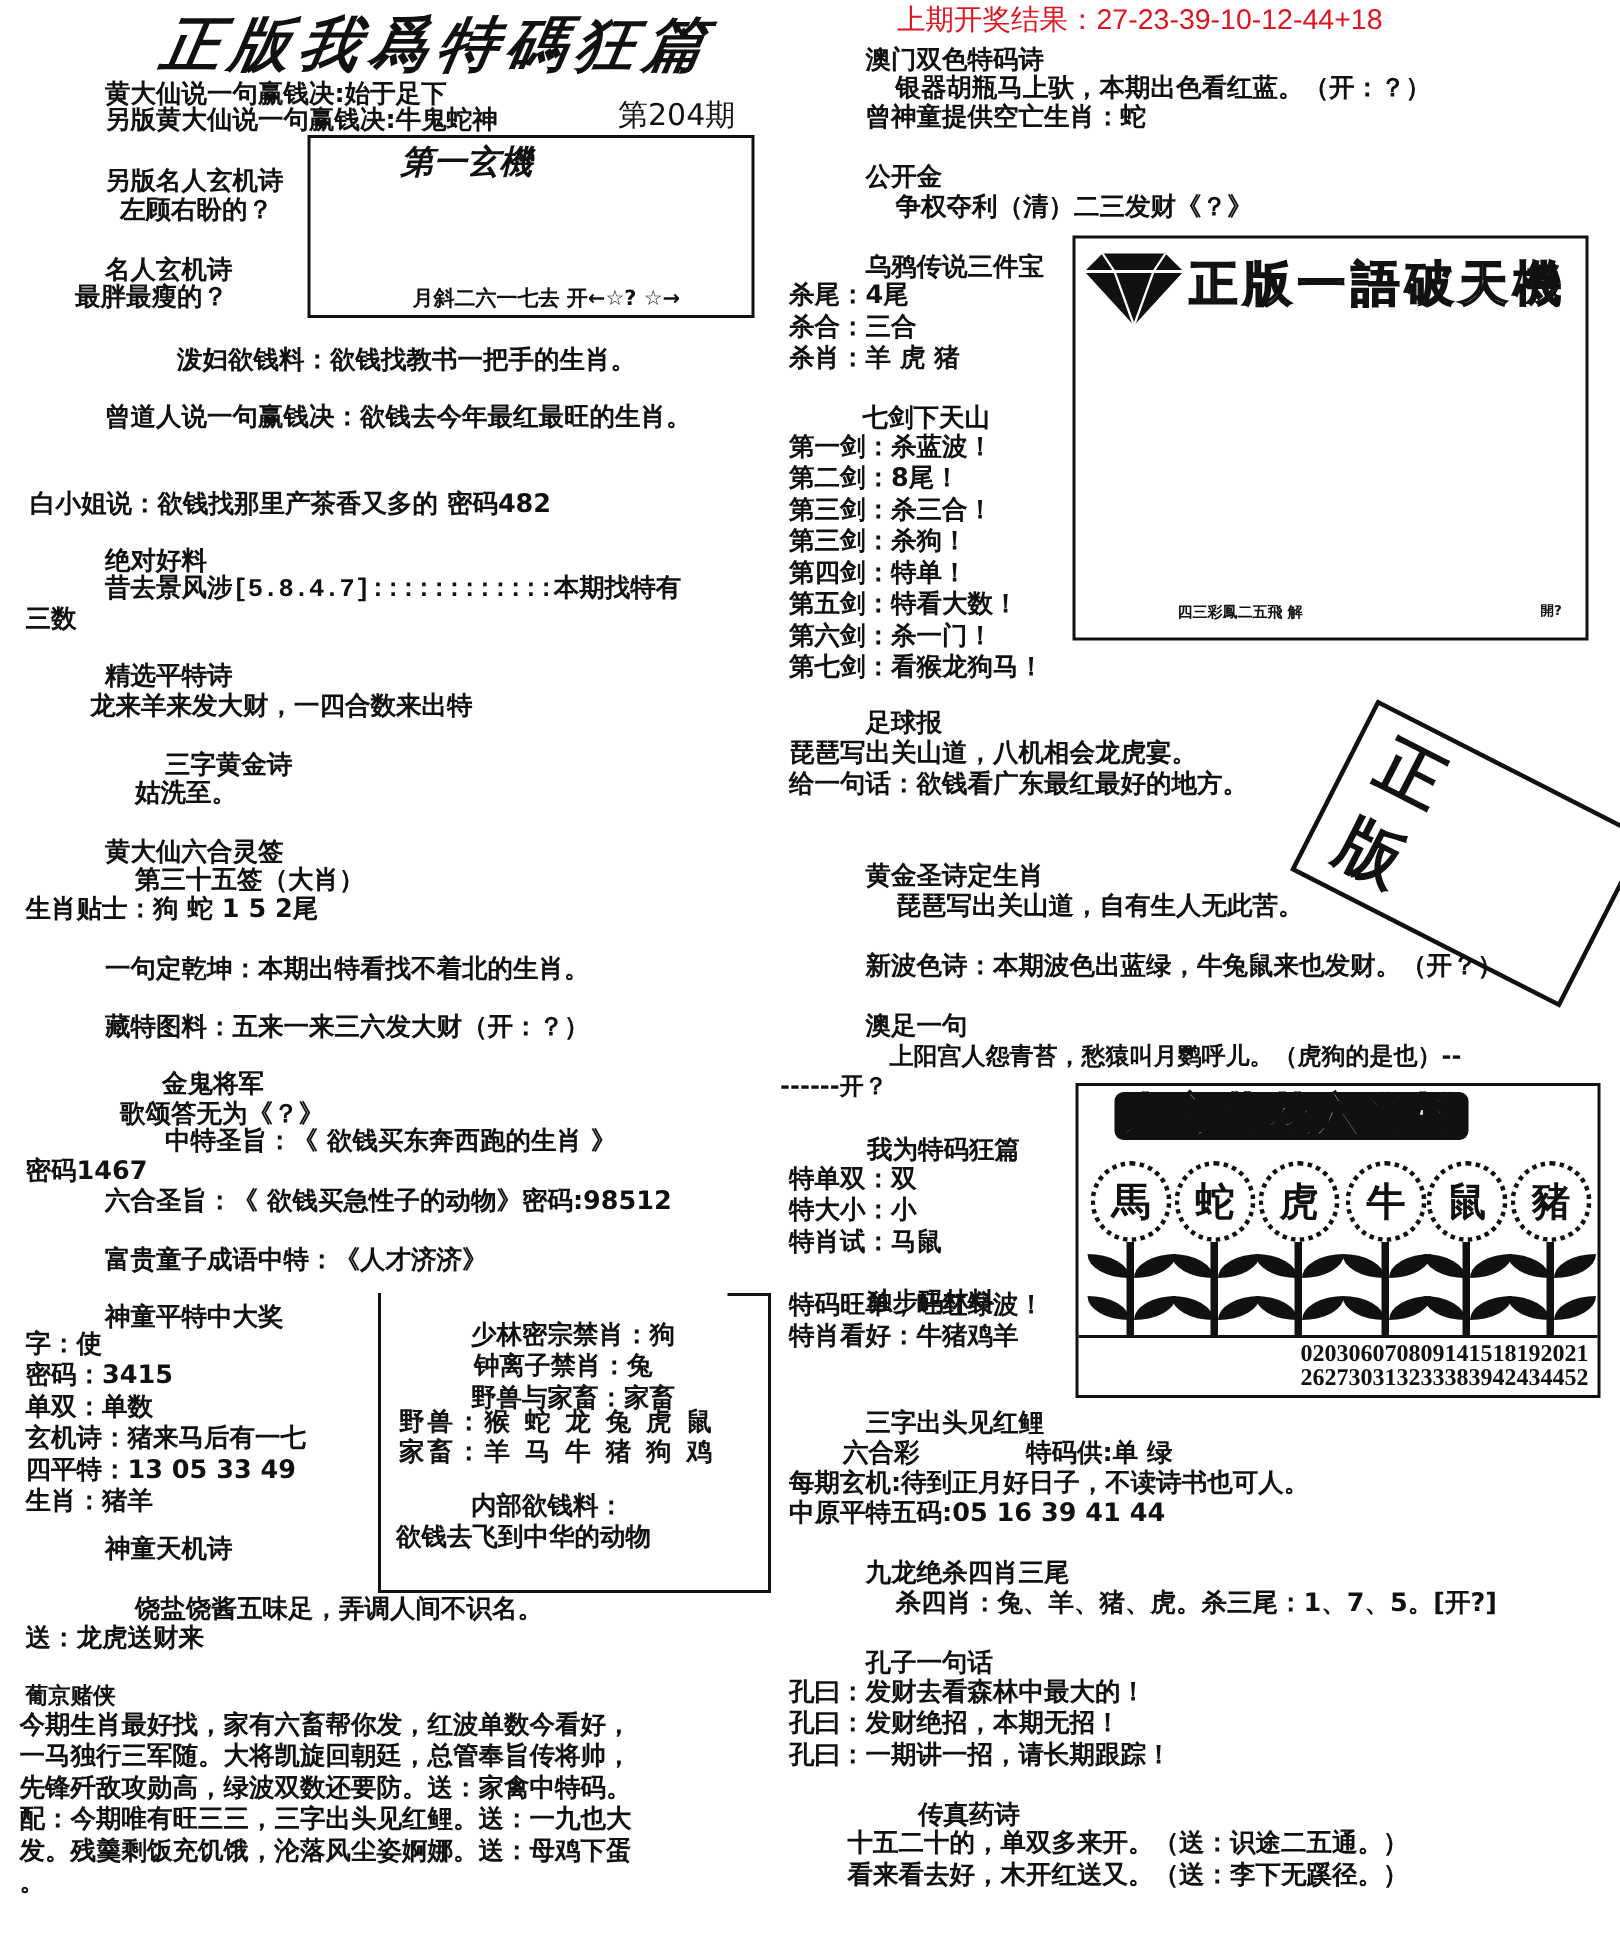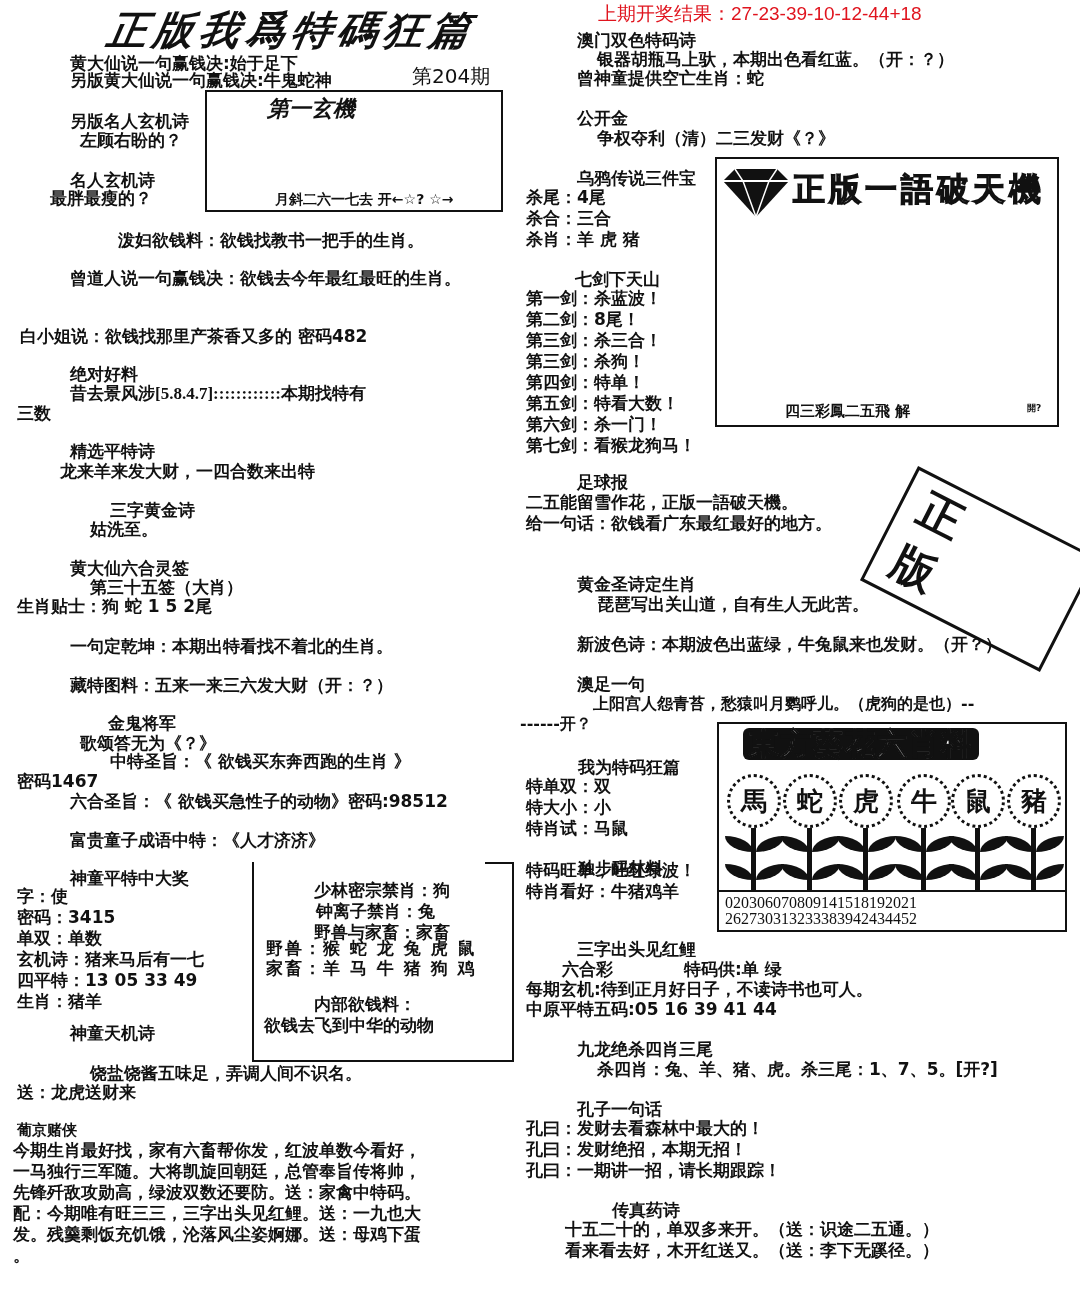--- a/index.html
+++ b/index.html
@@ -14,21 +14,21 @@
   .title{font-size:40px;font-style:italic;font-weight:900;letter-spacing:6px;transform:skewX(-10deg);}
   .red{color:#e0141e;font-weight:normal;font-size:19px;font-family:"Liberation Sans",sans-serif;}
   .box{position:absolute;border:2px solid #111;background:#fff;}
   .stack div{line-height:21px;}
   .outline-title{color:#fff;-webkit-text-stroke:1.2px #111;font-family:"DejaVu Serif",serif;font-weight:900;letter-spacing:4px;}
   .stamp{position:absolute;border:3px solid #111;font-size:44px;font-weight:900;padding:2px 18px;letter-spacing:40px;transform:rotate(27deg);background:#fff;}
   .flower{position:absolute;width:48px;height:48px;border-radius:50%;border:3px dotted #111;display:flex;align-items:center;justify-content:center;font-size:26px;font-weight:900;}
   .stem{position:absolute;width:5px;background:#111;}
   .leaf{position:absolute;width:28px;height:16px;background:#111;border-radius:0 100% 0 100%;}
   .leaf.r{border-radius:100% 0 100% 0;}
-  .num-row{display:flex;justify-content:flex-start;font-family:"Liberation Serif",serif;font-size:16px;font-weight:normal;}
+  .num-row{display:flex;justify-content:flex-end;font-family:"Liberation Serif",serif;font-size:16px;font-weight:bold;}
 </style>
 </head>
 <body>
 
 <div class="abs title" style="left:108px;top:10px;">正版我爲特碼狂篇</div>
 <div class="abs" style="left:598px;top:4px;">
   <span class="red">上期开奖结果：</span><span class="red">27-23-39-10-12-44+18</span>
 </div>
 
 <div class="abs t17" style="left:70px;top:55px;">黄大仙说一句赢钱决:始于足下</div>
@@ -43,21 +43,21 @@
 <div class="box" style="left:205px;top:90px;width:294px;height:118px;">
   <div class="abs" style="left:60px;top:6px;font-size:22px;font-style:italic;font-weight:900;">第一玄機</div>
   <div class="abs t14" style="left:68px;top:100px;">月斜二六一七去 开←☆? ☆→</div>
 </div>
 
 <div class="abs t17" style="left:70px;top:232px;margin-left:48px;">泼妇欲钱料：欲钱找教书一把手的生肖。</div>
 <div class="abs t17" style="left:70px;top:270px;">曾道人说一句赢钱决：欲钱去今年最红最旺的生肖。</div>
 <div class="abs t17" style="left:20px;top:328px;">白小姐说：欲钱找那里产茶香又多的 密码482</div>
 
 <div class="abs t17" style="left:70px;top:366px;">绝对好料</div>
-<div class="abs t17 mono" style="left:70px;top:385px;">昔去景风涉[5.8.4.7]::::::::::::本期找特有</div>
+<div class="abs t17 mono" style="left:70px;top:385px;font-family:Liberation Mono, monospace;">昔去景风涉[5.8.4.7]::::::::::::本期找特有</div>
 <div class="abs t17" style="left:17px;top:405px;">三数</div>
 
 <div class="abs t17" style="left:70px;top:443px;">精选平特诗</div>
 <div class="abs t17" style="left:60px;top:463px;">龙来羊来发大财，一四合数来出特</div>
 
 <div class="abs t17" style="left:110px;top:502px;">三字黄金诗</div>
 <div class="abs t17" style="left:90px;top:521px;">姑洗至。</div>
 
 <div class="abs t17" style="left:70px;top:560px;">黄大仙六合灵签</div>
 <div class="abs t17" style="left:90px;top:579px;">第三十五签（大肖）</div>
@@ -125,39 +125,39 @@
   <div>杀肖：羊 虎 猪</div>
 </div>
 
 <div class="box" style="left:715px;top:157px;width:340px;height:266px;">
   <svg class="abs" style="left:6px;top:8px;" width="66" height="50" viewBox="0 0 66 50">
     <polygon points="12,2 54,2 66,14 33,50 0,14" fill="#111"></polygon>
     <polyline points="0,14 66,14" stroke="#fff" stroke-width="2" fill="none"></polyline>
     <polyline points="12,2 20,14 33,50 46,14 54,2" stroke="#fff" stroke-width="1.5" fill="none"></polyline>
   </svg>
   <div class="abs outline-title" style="left:76px;top:14px;font-size:32px;">正版一語破天機</div>
-  <div class="abs" style="left:68px;top:245px;font-size:15px;">四三彩鳳二五飛 解</div>
+  <div class="abs" style="left:68px;top:245px;font-size:10px;">四三彩鳳二五飛 解</div>
   <div class="abs" style="left:310px;top:245px;font-size:9px;">開?</div>
 </div>
 
 <div class="abs t17" style="left:575px;top:271px;">七剑下天山</div>
 <div class="abs t17 stack" style="left:526px;top:288px;">
   <div>第一剑：杀蓝波！</div>
   <div>第二剑：8尾！</div>
   <div>第三剑：杀三合！</div>
   <div>第三剑：杀狗！</div>
   <div>第四剑：特单！</div>
   <div>第五剑：特看大数！</div>
   <div>第六剑：杀一门！</div>
   <div>第七剑：看猴龙狗马！</div>
 </div>
 
 <div class="abs t17" style="left:577px;top:474px;">足球报</div>
 <div class="abs t17 stack" style="left:526px;top:492px;">
-  <div>二五能留雪作花，正版一語破天機。</div>
+  <div>琵琶写出关山道，八机相会龙虎宴。</div>
   <div>给一句话：欲钱看广东最红最好的地方。</div>
 </div>
 
 <div class="stamp" style="left:878px;top:505px;">正版</div>
 
 <div class="abs t17" style="left:577px;top:576px;">黄金圣诗定生肖</div>
 <div class="abs t17" style="left:597px;top:596px;">琵琶写出关山道，自有生人无此苦。</div>
 <div class="abs t17" style="left:577px;top:636px;">新波色诗：本期波色出蓝绿，牛兔鼠来也发财。（开？）</div>
 
 <div class="abs t17" style="left:577px;top:676px;">澳足一句</div>

